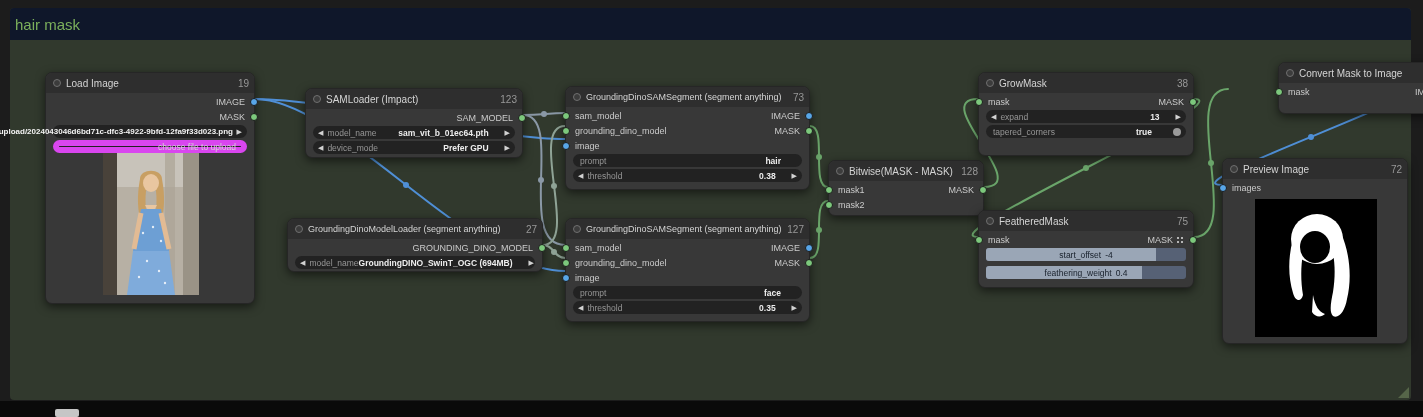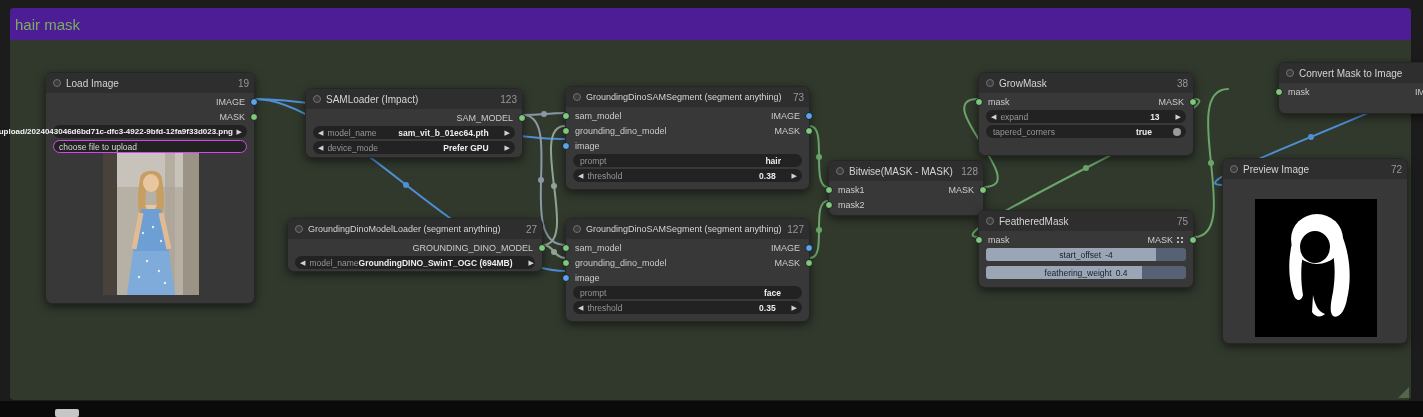--- a/index.html
+++ b/index.html
@@ -1,21 +1,21 @@
 <!DOCTYPE html>
 <html><head>
 <meta charset="utf-8">
 <style>
   *{margin:0;padding:0;box-sizing:border-box}
   html,body{background:#141414;font-family:"Liberation Sans",sans-serif}
   .canvas{position:relative;width:1423px;height:417px;background:#1c1c1c;overflow:hidden}
 
   
   .group{position:absolute;left:10px;top:8px;width:1401px;height:392px;background:#31392d;border-radius:4px}
-  .group-header{height:32px;background:#4c1d95;border-radius:4px 4px 0 0;display:flex;align-items:center;padding:8px 5px}
+  .group-header{height:16px;background:#0f172a;border-radius:4px 4px 0 0;display:flex;align-items:center;padding:16px 5px}
   .group-title{font-size:15px;color:#7cb05c}
   .group-resize{position:absolute;right:2px;bottom:2px;width:0;height:0;
     border-left:11px solid transparent;border-bottom:11px solid #566649}
 
   
   .links{position:absolute;left:0;top:0;width:1423px;height:417px;pointer-events:none}
   .lk{fill:none;stroke-width:2;stroke-linecap:round}
   .lk-image{stroke:#4f8fd6}.lk-mask{stroke:#6aa56a}.lk-steel{stroke:#8a98a6}.lk-dino{stroke:#8fa396}
 
   
@@ -35,21 +35,21 @@
   .dot.in{left:-4px}.dot.out{right:-4px}
   .c-image{background:#58a6e8}.c-mask{background:#7cc87c}.c-model{background:#7cc87c}
 
   .widget{position:relative;height:13px;margin:2px 7px 0 7px;background:#222;border-radius:7px;
           display:flex;align-items:center;padding:0 5px;font-size:8.5px}
   .arr{color:#d2d2d2;font-size:7px;line-height:13px;flex:none}
   .wlabel{margin-left:4px;color:#979797;white-space:nowrap}
   .wvalue{margin-left:auto;margin-right:16px;color:#ededed;font-weight:700;white-space:nowrap}
   .widget.file{justify-content:flex-end;overflow:visible}
   .fvalue{position:absolute;right:14px;top:2px;font-size:8px;font-weight:700;color:#f2f2f2;white-space:nowrap}
-  .widget.btn{justify-content:flex-start;border:1px solid #d946ef;color:#d6d6d6}
+  .widget.btn{justify-content:flex-end;border:6px solid #d946ef;color:#d6d6d6}
   .knob{width:8px;height:8px;border-radius:50%;background:#9a9a9a;margin-left:5px;flex:none}
 
   .slider{position:relative;height:13px;margin:2px 7px 0 7px;border-radius:3px;background:#566175;
           display:flex;align-items:center;justify-content:center;gap:4px;overflow:hidden}
   .slider .sfill{position:absolute;left:0;top:0;bottom:0;background:#9aa6b6}
   .slabel,.svalue{position:relative;z-index:1;font-size:8.5px;font-weight:400;color:#18202b;white-space:nowrap}
   .slider.s2 {margin-top:5px}
 
   .grip{display:inline-block;width:8px;height:8px;margin-left:3px;flex:none;
     background:
@@ -344,20 +344,24 @@
       <span class="dot out c-image"></span>
     </div>
   </div>
 
   <div class="node" style="left:1222px;top:158px;width:186px;height:186px">
     <div class="ntitle">
       <span class="tdot"></span>
       <span class="ttext">Preview Image</span>
       <span class="nid">72</span>
     </div>
+    <div class="row">
+      <span class="dot in c-image"></span>
+      <span class="slot-label">images</span>
+    </div>
     <div class="mask-preview">
       <svg width="122" height="138" viewBox="0 0 122 138">
         <rect width="122" height="138" fill="#000"></rect>
         <g fill="#fff">
           <ellipse cx="62" cy="40" rx="26" ry="25"></ellipse>
           <path d="M38 40 C33 58 33 78 38 94 C40 102 46 104 48 96 C45 78 46 60 50 46 Z"></path>
           <path d="M86 34 C95 54 97 80 92 100 C90 112 84 120 78 117 C74 113 76 103 78 93 C81 74 80 55 74 41 Z"></path>
           <path d="M58 96 C60 107 64 113 70 115 C66 119 60 118 57 113 Z"></path>
         </g>
         <ellipse cx="60" cy="48" rx="15" ry="16" fill="#000"></ellipse>

